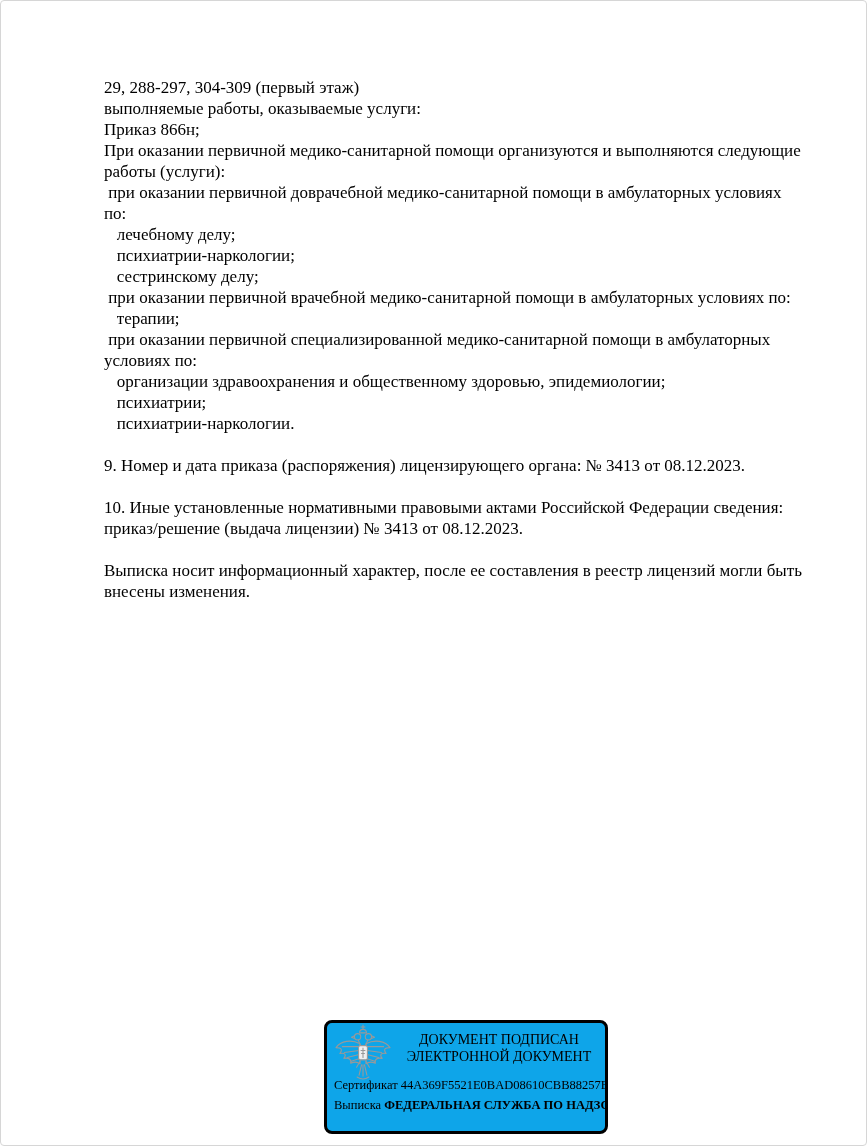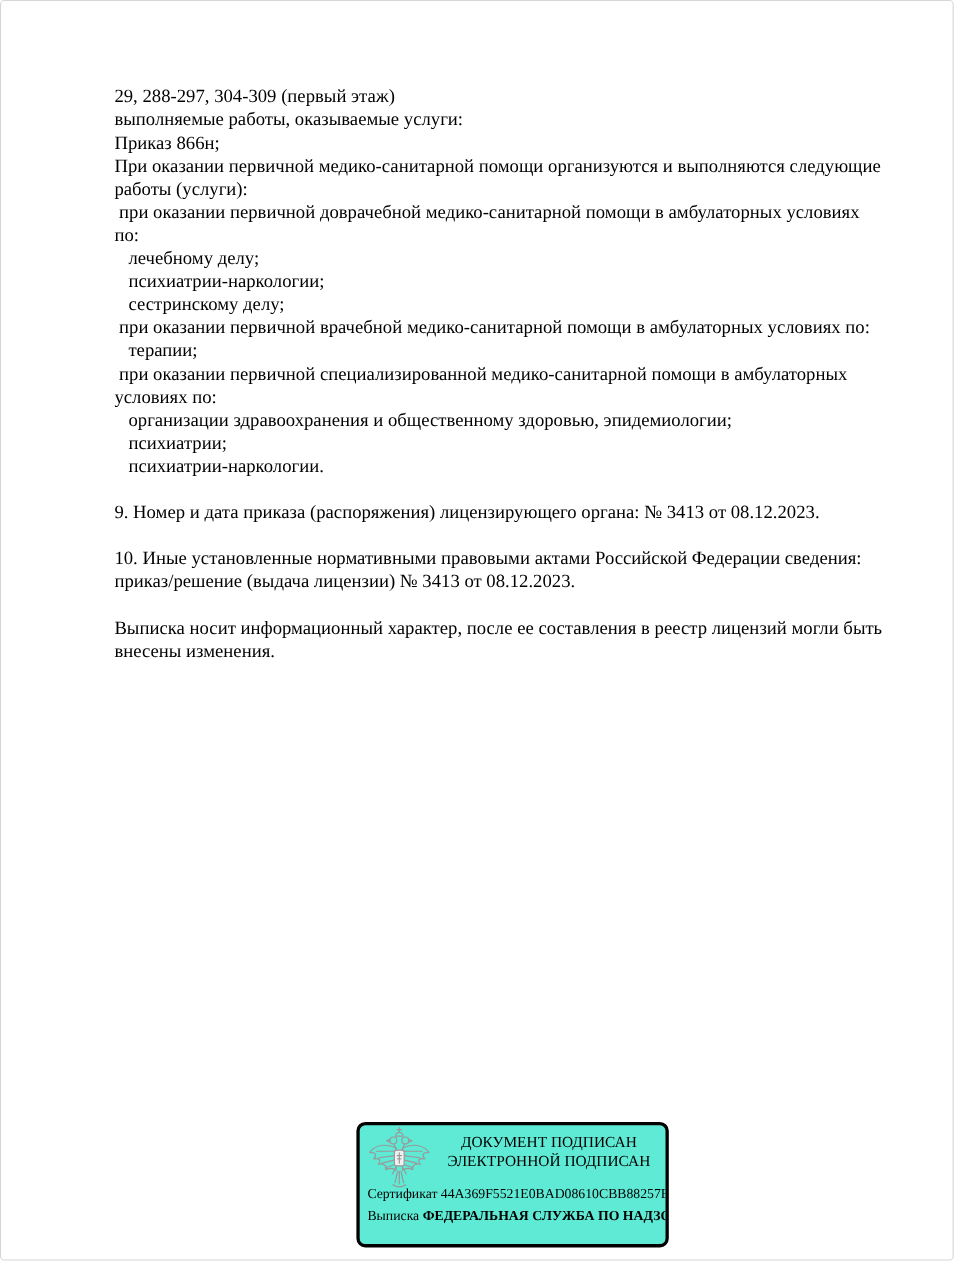--- a/index.html
+++ b/index.html
@@ -15,21 +15,21 @@
   .doc-text{
     position:absolute;left:103px;top:76px;
     font-size:17px;line-height:21px;color:#000;
     white-space:pre;
   }
   .doc-text .line{min-height:21px;}
   .stamp{
     position:absolute;left:323px;top:1019px;
     width:278px;height:108px;
     border:3px solid #000;border-radius:8px;
-    background:#5eead4;box-sizing:content-box;
+    background:#0ea5e9;box-sizing:content-box;
   }
   .stamp-emblem{
     position:absolute;left:4px;top:1px;width:64px;height:57px;
   }
   .stamp-title{
     position:absolute;left:68px;right:2px;top:8px;
     text-align:center;font-size:14px;line-height:17px;
     color:#000;
   }
   .stamp-info{
@@ -68,21 +68,21 @@
       <path d="M32 24.5 v9.5 M30 27 h4 M30.5 30 h3"></path>
 
       <path d="M29 38 l-3.5 6 M35 38 l3.5 6"></path>
 
       <path d="M30.5 41.5 L28 52 M32 41.5 V53 M33.5 41.5 L36 52"></path>
       <path d="M26 54 q6 4 12 0"></path>
     </svg>
 
     <div class="stamp-title">
       <div>ДОКУМЕНТ ПОДПИСАН</div>
-      <div>ЭЛЕКТРОННОЙ ПОДПИСАН</div>
+      <div>ЭЛЕКТРОННОЙ ДОКУМЕНТ</div>
     </div>
 
     <div class="stamp-info">
       <div class="row">Сертификат 44A369F5521E0BAD08610CBB88257ED3</div>
       <div class="row"><span>Выписка </span><span class="bold">ФЕДЕРАЛЬНАЯ СЛУЖБА ПО НАДЗОРУ В С</span></div>
     </div>
 
   </div>
 </div>
 

